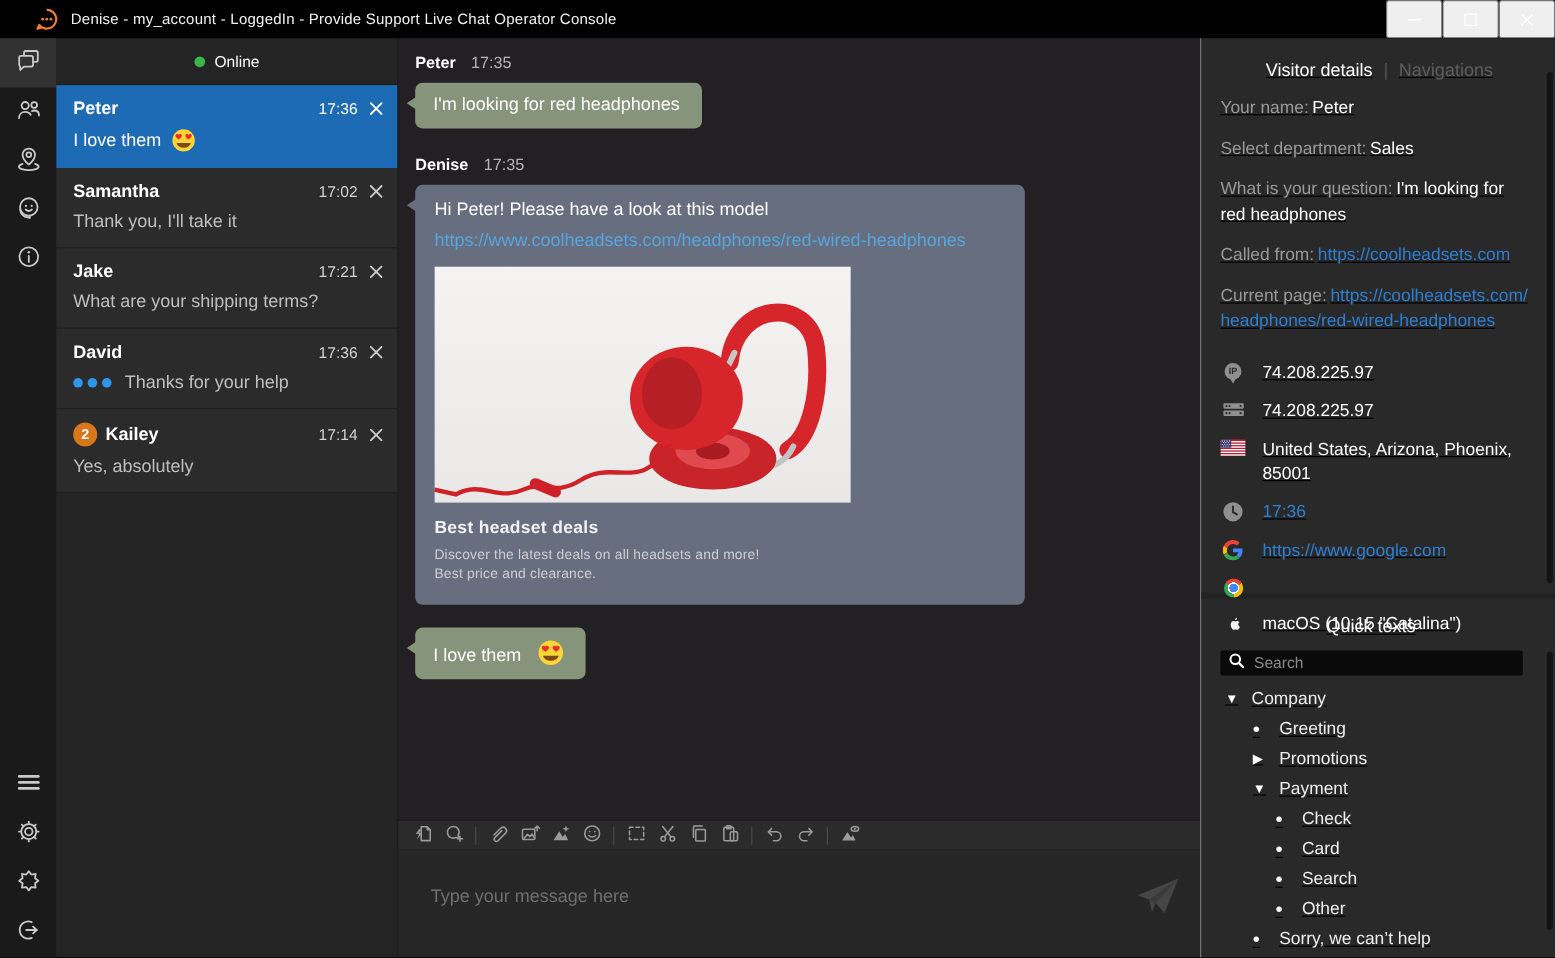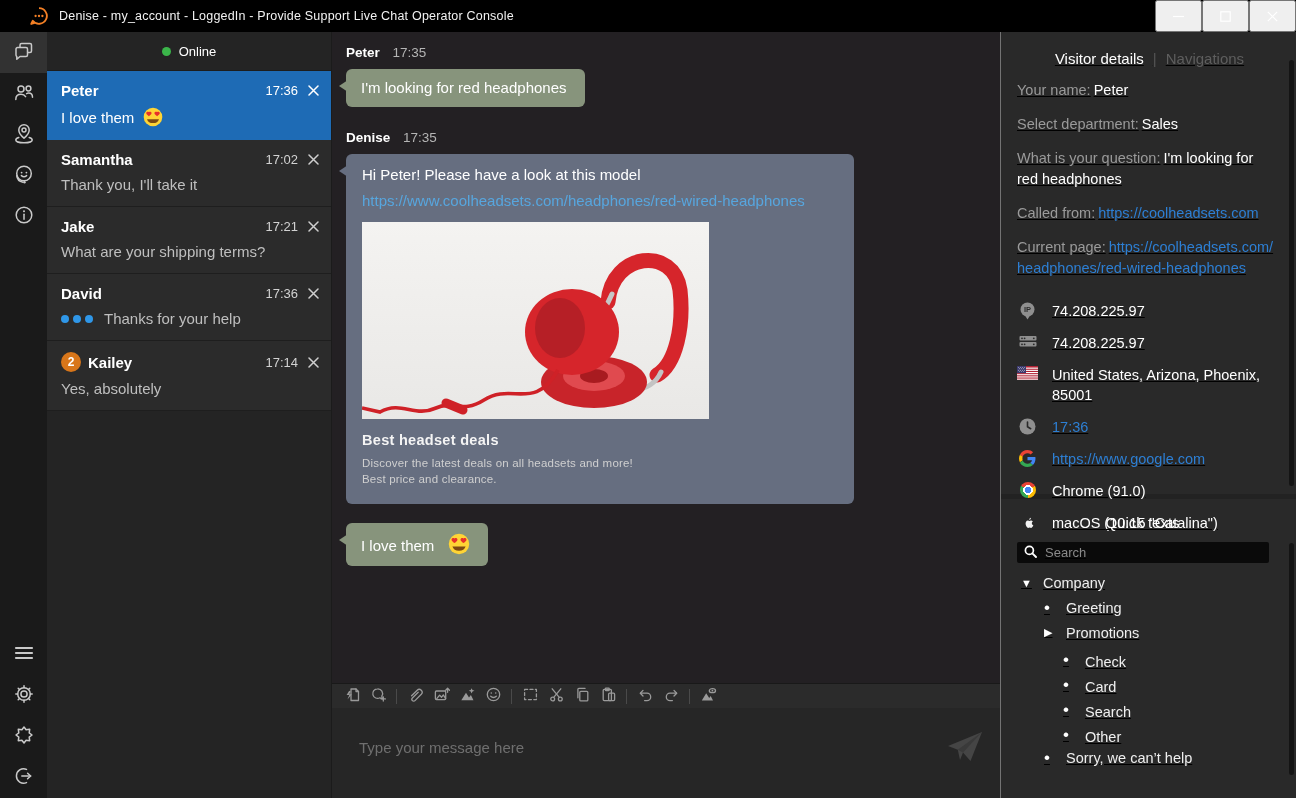--- a/index.html
+++ b/index.html
@@ -104,21 +104,21 @@
   .qt-search { margin-top:11px; height:21px; background:#0a0a0a; border-radius:2px; display:flex; align-items:center;
     padding:0 7px; gap:8px; width:252px; }
   .qt-search input { flex:1; background:transparent; border:none; outline:none; color:#ddd; font-size:13px;
     font-family:"Liberation Sans", sans-serif; }
   .qt-search input::placeholder { color:#8a8a8a; }
   .tree { margin-top:7px; }
   .trow { height:25px; display:flex; align-items:center; color:#efefef; font-size:14.5px; }
   .trow .mk { width:22px; flex:none; color:#fff; display:flex; align-items:center; }
   .trow.lvl1 { padding-left:4px; }
   .trow.lvl2 { padding-left:27px; }
-  .trow.lvl3 { padding-left:46px;align-items:flex-end; }
+  .trow.lvl3 { padding-left:46px; }
   .mk.exp::before { content:"\25BC"; font-size:11px; }
   .mk.col::before { content:"\25B6"; font-size:11px; }
   .mk.leaf::before { content:"\2022"; font-size:17px; }
 </style>
 </head>
 <body>
 
 <div class="app">
 
   <header class="titlebar">
@@ -637,21 +637,20 @@
                 <path fill="#FBBC05" d="M10.4 28.6c-.5-1.5-.8-3-.8-4.6s.3-3.1.8-4.6l-7.8-6.1C1 16.1 0 19.9 0 24s1 7.9 2.6 10.7l7.8-6.1z"></path>
                 <path fill="#34A853" d="M24 48c6.2 0 11.4-2 15.2-5.5l-7.4-5.8c-2 1.4-4.7 2.2-7.8 2.2-6.3 0-11.7-3.9-13.6-9.3l-7.8 6.1C6.5 42.6 14.6 48 24 48z"></path>
               </svg>
             </span>
             <a class="ival link">https://www.google.com</a>
           </div>
           <div class="irow">
             <span class="iicon">
                 <span class="chrome-disc"></span>
               </span>
-            <span class="ival">Chrome (91.0)</span>
           </div>
           <div class="irow">
             <span class="iicon">
               <svg width="15" height="17" viewBox="0 0 170 190">
                 <path fill="#f2f2f2" d="M150 130c-2 5-5 10-8 14-5 7-9 12-16 12-6 0-9-4-17-4s-11 4-17 4-12-6-17-13c-10-14-17-39-7-56 5-9 13-14 22-14 7 0 13 4 17 4s11-5 19-4c3 0 13 1 19 10-.5.3-11 7-11 20 0 16 14 22 16 23zM119 57c3-4 6-10 5-16-5 0-11 3-15 8-3 4-6 10-5 16 6 0 12-4 15-8z"></path>
               </svg>
             </span>
             <span class="ival">macOS (10.15 "Catalina")</span>
           </div>
         </div>
@@ -676,20 +675,24 @@
             <span class="mk exp"></span>
             <span>Company</span>
           </div>
           <div class="trow lvl2">
             <span class="mk leaf"></span>
             <span>Greeting</span>
           </div>
           <div class="trow lvl2">
             <span class="mk col"></span>
             <span>Promotions</span>
+          </div>
+          <div class="trow lvl2">
+            <span class="mk exp"></span>
+            <span>Payment</span>
           </div>
           <div class="trow lvl3">
             <span class="mk leaf"></span>
             <span>Check</span>
           </div>
           <div class="trow lvl3">
             <span class="mk leaf"></span>
             <span>Card</span>
           </div>
           <div class="trow lvl3">

